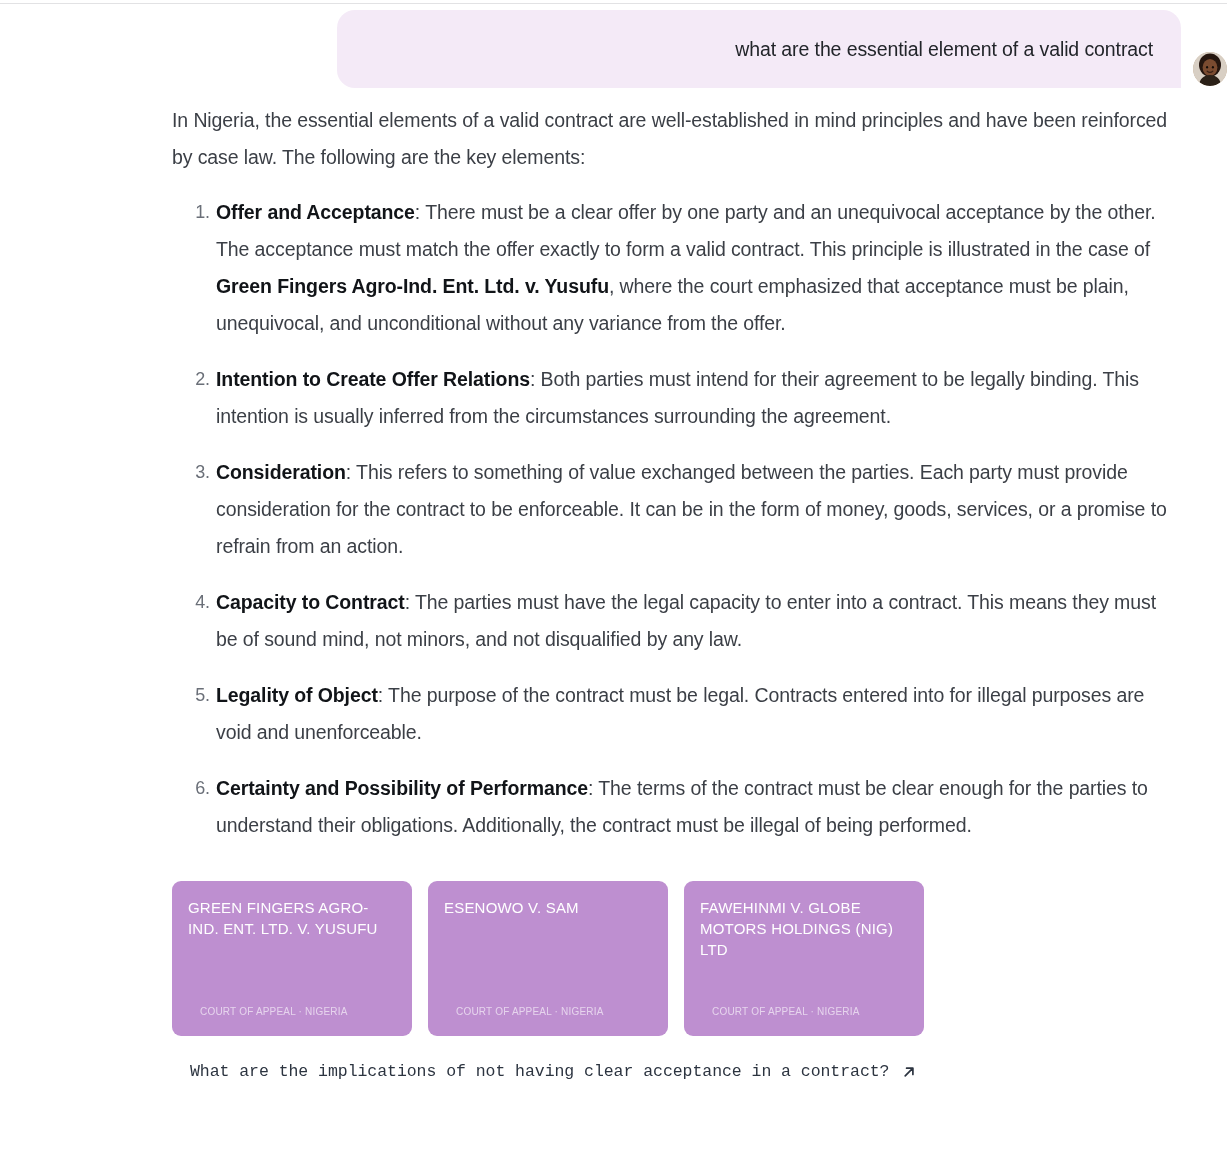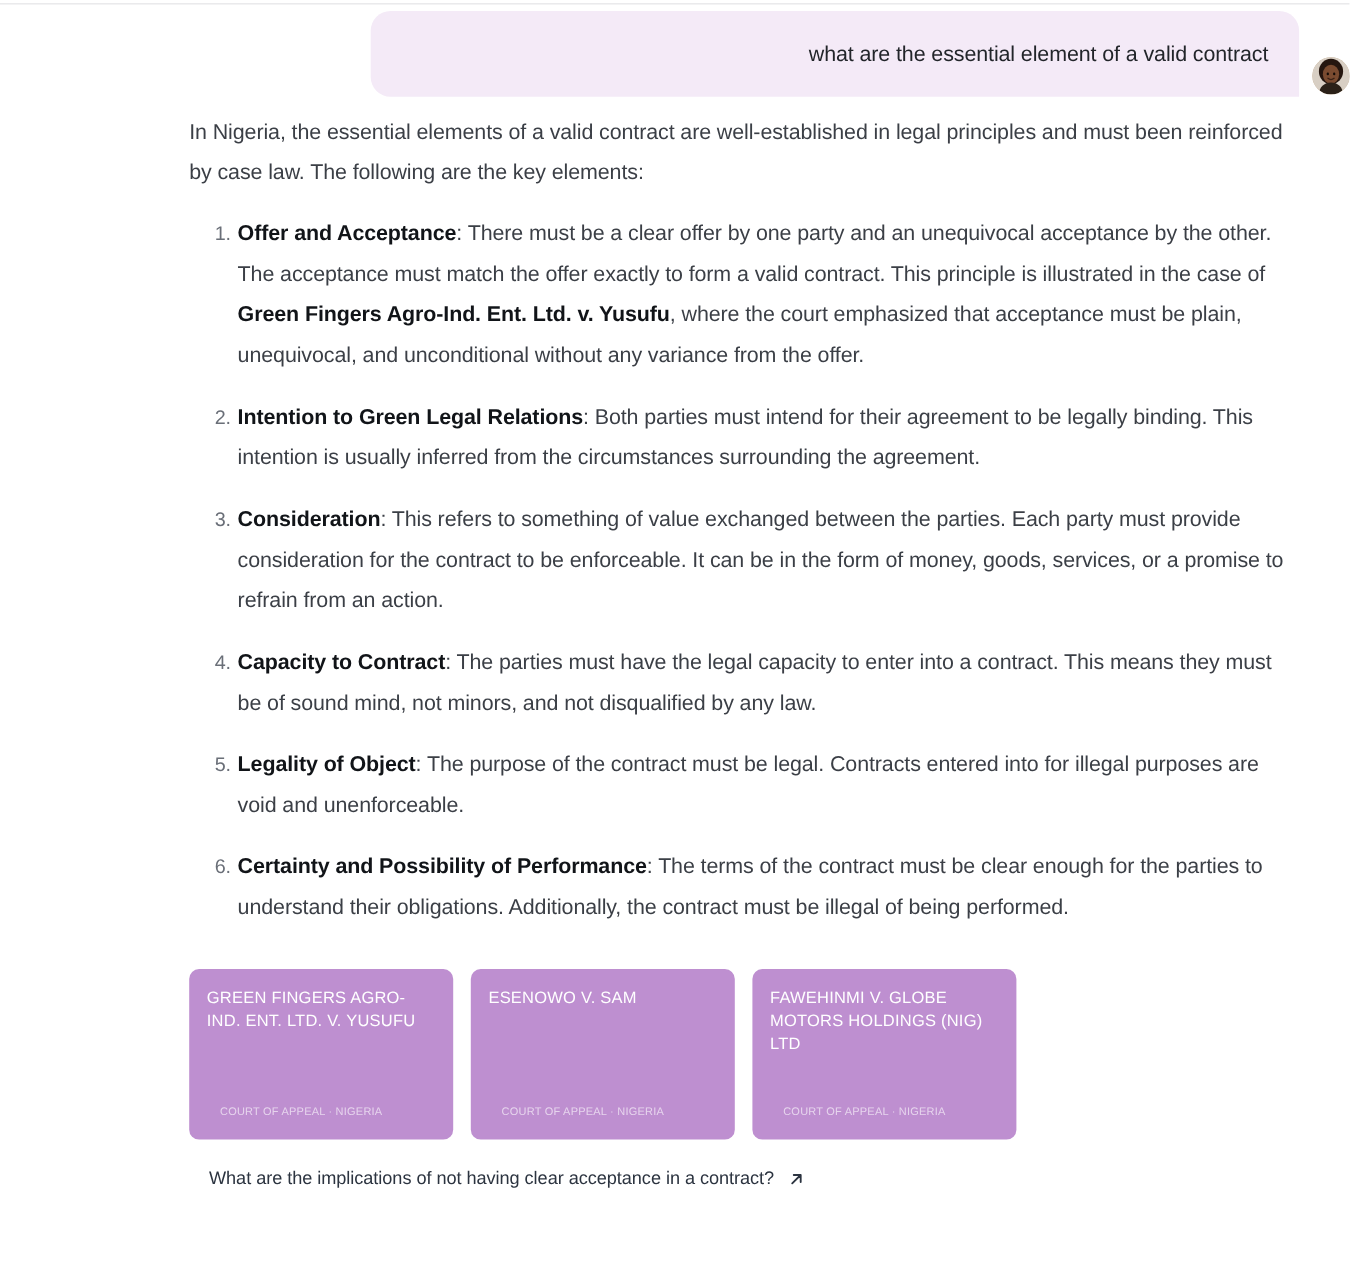--- a/index.html
+++ b/index.html
@@ -146,20 +146,21 @@
     line-height: 21px;
     color: #ffffff;
     opacity: 0.62;
     letter-spacing: 0.2px;
     margin-left: 12px;
   }
 
   
   .suggestions {
     padding: 26px 54px 0 190px;
+    font-family: Liberation Mono, monospace;
   }
   .suggestion {
     display: inline-flex;
     align-items: center;
     gap: 11px;
     font-size: 16.5px;
     color: #2c3440;
     cursor: pointer;
     letter-spacing: -0.05px;
   }
@@ -197,28 +198,28 @@
           <ellipse cx="14.1" cy="15.2" rx="1.05" ry="1.2" fill="#120b07"></ellipse>
           <ellipse cx="19.9" cy="15.2" rx="1.05" ry="1.2" fill="#120b07"></ellipse>
           <path d="M14.2 19.2c1.7 1.4 3.9 1.4 5.6 0" stroke="#3a2115" stroke-width="1.2" fill="none" stroke-linecap="round"></path>
         </g>
       </svg>
     </div>
   </div>
 
   <div class="answer">
 
-    <p class="para">In Nigeria, the essential elements of a valid contract are well-established in legal principles and must been reinforced by case law. The following are the key elements:</p>
+    <p class="para">In Nigeria, the essential elements of a valid contract are well-established in mind principles and have been reinforced by case law. The following are the key elements:</p>
 
     <ol class="elements">
       <li>
         <span class="lead">Offer and Acceptance</span><span>: There must be a clear offer by one party and an unequivocal acceptance by the other. The acceptance must match the offer exactly to form a valid contract. This principle is illustrated in the case of </span><span class="case-ref">Green Fingers Agro-Ind. Ent. Ltd. v. Yusufu</span><span>, where the court emphasized that acceptance must be plain, unequivocal, and unconditional without any variance from the offer.</span>
       </li>
       <li>
-        <span class="lead">Intention to Green Legal Relations</span><span>: Both parties must intend for their agreement to be legally binding. This intention is usually inferred from the circumstances surrounding the agreement.</span>
+        <span class="lead">Intention to Create Offer Relations</span><span>: Both parties must intend for their agreement to be legally binding. This intention is usually inferred from the circumstances surrounding the agreement.</span>
       </li>
       <li>
         <span class="lead">Consideration</span><span>: This refers to something of value exchanged between the parties. Each party must provide consideration for the contract to be enforceable. It can be in the form of money, goods, services, or a promise to refrain from an action.</span>
       </li>
       <li>
         <span class="lead">Capacity to Contract</span><span>: The parties must have the legal capacity to enter into a contract. This means they must be of sound mind, not minors, and not disqualified by any law.</span>
       </li>
       <li>
         <span class="lead">Legality of Object</span><span>: The purpose of the contract must be legal. Contracts entered into for illegal purposes are void and unenforceable.</span>
       </li>

